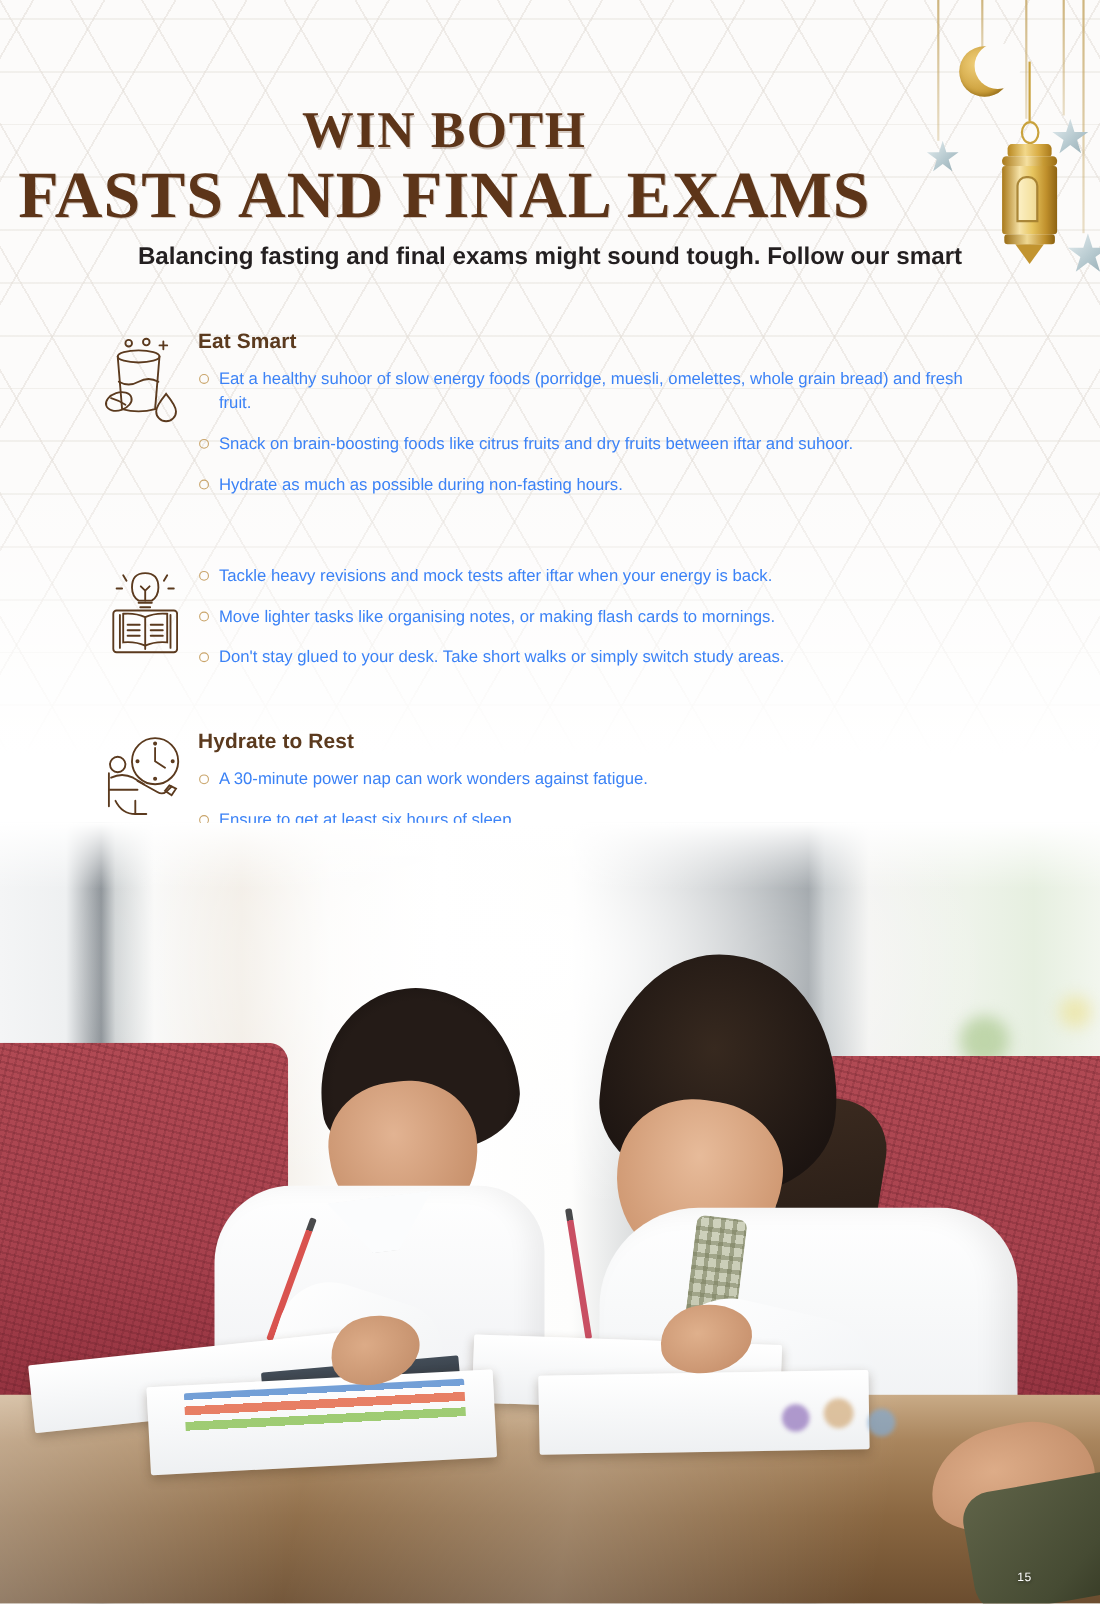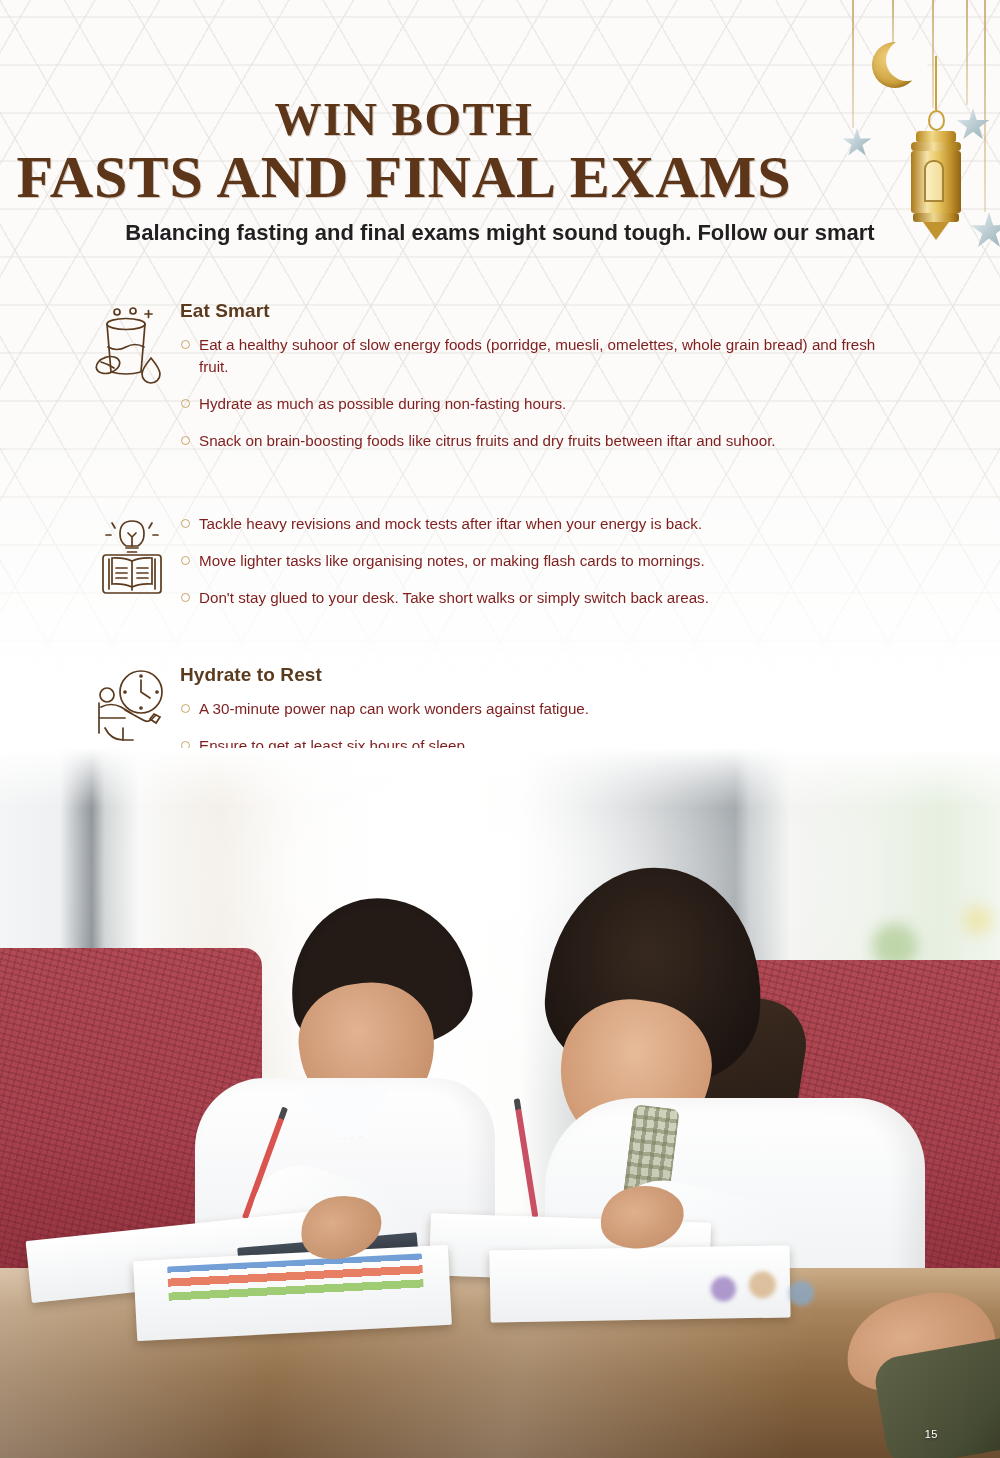--- a/index.html
+++ b/index.html
@@ -120,21 +120,21 @@
     width: 74px; height: 86px;
   }
   .sec-body { margin-left: 88px; width: 710px; }
   .sec-title {
     font-size: 19px; font-weight: bold; color: #5b3a1e;
     margin-bottom: 12px; letter-spacing: .1px;
   }
   ul.bullets { list-style: none; }
   ul.bullets li {
     position: relative; padding-left: 19px;
-    font-size: 15.2px; color: #7f1d1d; line-height: 1.45;
+    font-size: 15.2px; color: #3b82f6; line-height: 1.45;
     margin-bottom: 15px;
   }
   ul.bullets li::before {
     content: ""; position: absolute; left: 1px; top: 6px;
     width: 7px; height: 7px; border-radius: 50%;
     border: 1.4px solid #c9a46a; background: transparent;
   }
 
   
   #photo { position: absolute; left: 0; top: 748px; width: 1000px; height: 710px; overflow: hidden; }
@@ -387,22 +387,22 @@
           <path d="M13 45 q9 5 18 0 q9 -5 18 0"></path>
           <path d="M56 56 q-9 11 -9 16 a9 9 0 0 0 18 0 q0 -5 -9 -16 z"></path>
           <ellipse cx="13" cy="63" rx="12" ry="8" transform="rotate(-18 13 63)"></ellipse>
           <path d="M6 60 q7 2 13 6"></path>
         </g>
       </svg>
       <div class="sec-body">
         <div class="sec-title">Eat Smart</div>
         <ul class="bullets">
           <li>Eat a healthy suhoor of slow energy foods (porridge, muesli, omelettes, whole grain bread) and fresh fruit.</li>
+          <li>Snack on brain-boosting foods like citrus fruits and dry fruits between iftar and suhoor.</li>
           <li>Hydrate as much as possible during non-fasting hours.</li>
-          <li>Snack on brain-boosting foods like citrus fruits and dry fruits between iftar and suhoor.</li>
         </ul>
       </div>
     </div>
 
     <div class="section" style="margin-bottom: 40px;">
       <svg class="sec-icon" viewBox="0 0 74 86">
         <g fill="none" stroke="#5b3a1e" stroke-width="1.7" stroke-linecap="round">
           <path d="M37 6 q12 0 12 13 q0 8 -6 12 h-12 q-6 -4 -6 -12 q0 -13 12 -13 z"></path>
           <path d="M31 33 h12 M32.5 37 h9"></path>
           <path d="M37 31 v-9 M37 22 l-4 -4 M37 22 l4 -4"></path>
@@ -411,21 +411,21 @@
           <path d="M14 44 v30 M60 44 v30"></path>
           <path d="M37 46 q-9 -4 -20 -3 v26 q11 -1 20 3 q9 -4 20 -3 v-26 q-11 -1 -20 3 z"></path>
           <path d="M37 46 v29"></path>
           <path d="M21 53 h11 M21 58 h11 M21 63 h11 M42 53 h11 M42 58 h11 M42 63 h11"></path>
         </g>
       </svg>
       <div class="sec-body">
         <ul class="bullets">
           <li>Tackle heavy revisions and mock tests after iftar when your energy is back.</li>
           <li>Move lighter tasks like organising notes, or making flash cards to mornings.</li>
-          <li>Don't stay glued to your desk. Take short walks or simply switch back areas.</li>
+          <li>Don't stay glued to your desk. Take short walks or simply switch study areas.</li>
         </ul>
       </div>
     </div>
 
     <div class="section">
       <svg class="sec-icon" viewBox="0 0 74 86">
         <g fill="none" stroke="#5b3a1e" stroke-width="1.7" stroke-linecap="round">
           <circle cx="46" cy="26" r="21"></circle>
           <path d="M46 14 v12 l9 6"></path>
           <circle cx="46" cy="10" r="1"></circle>

